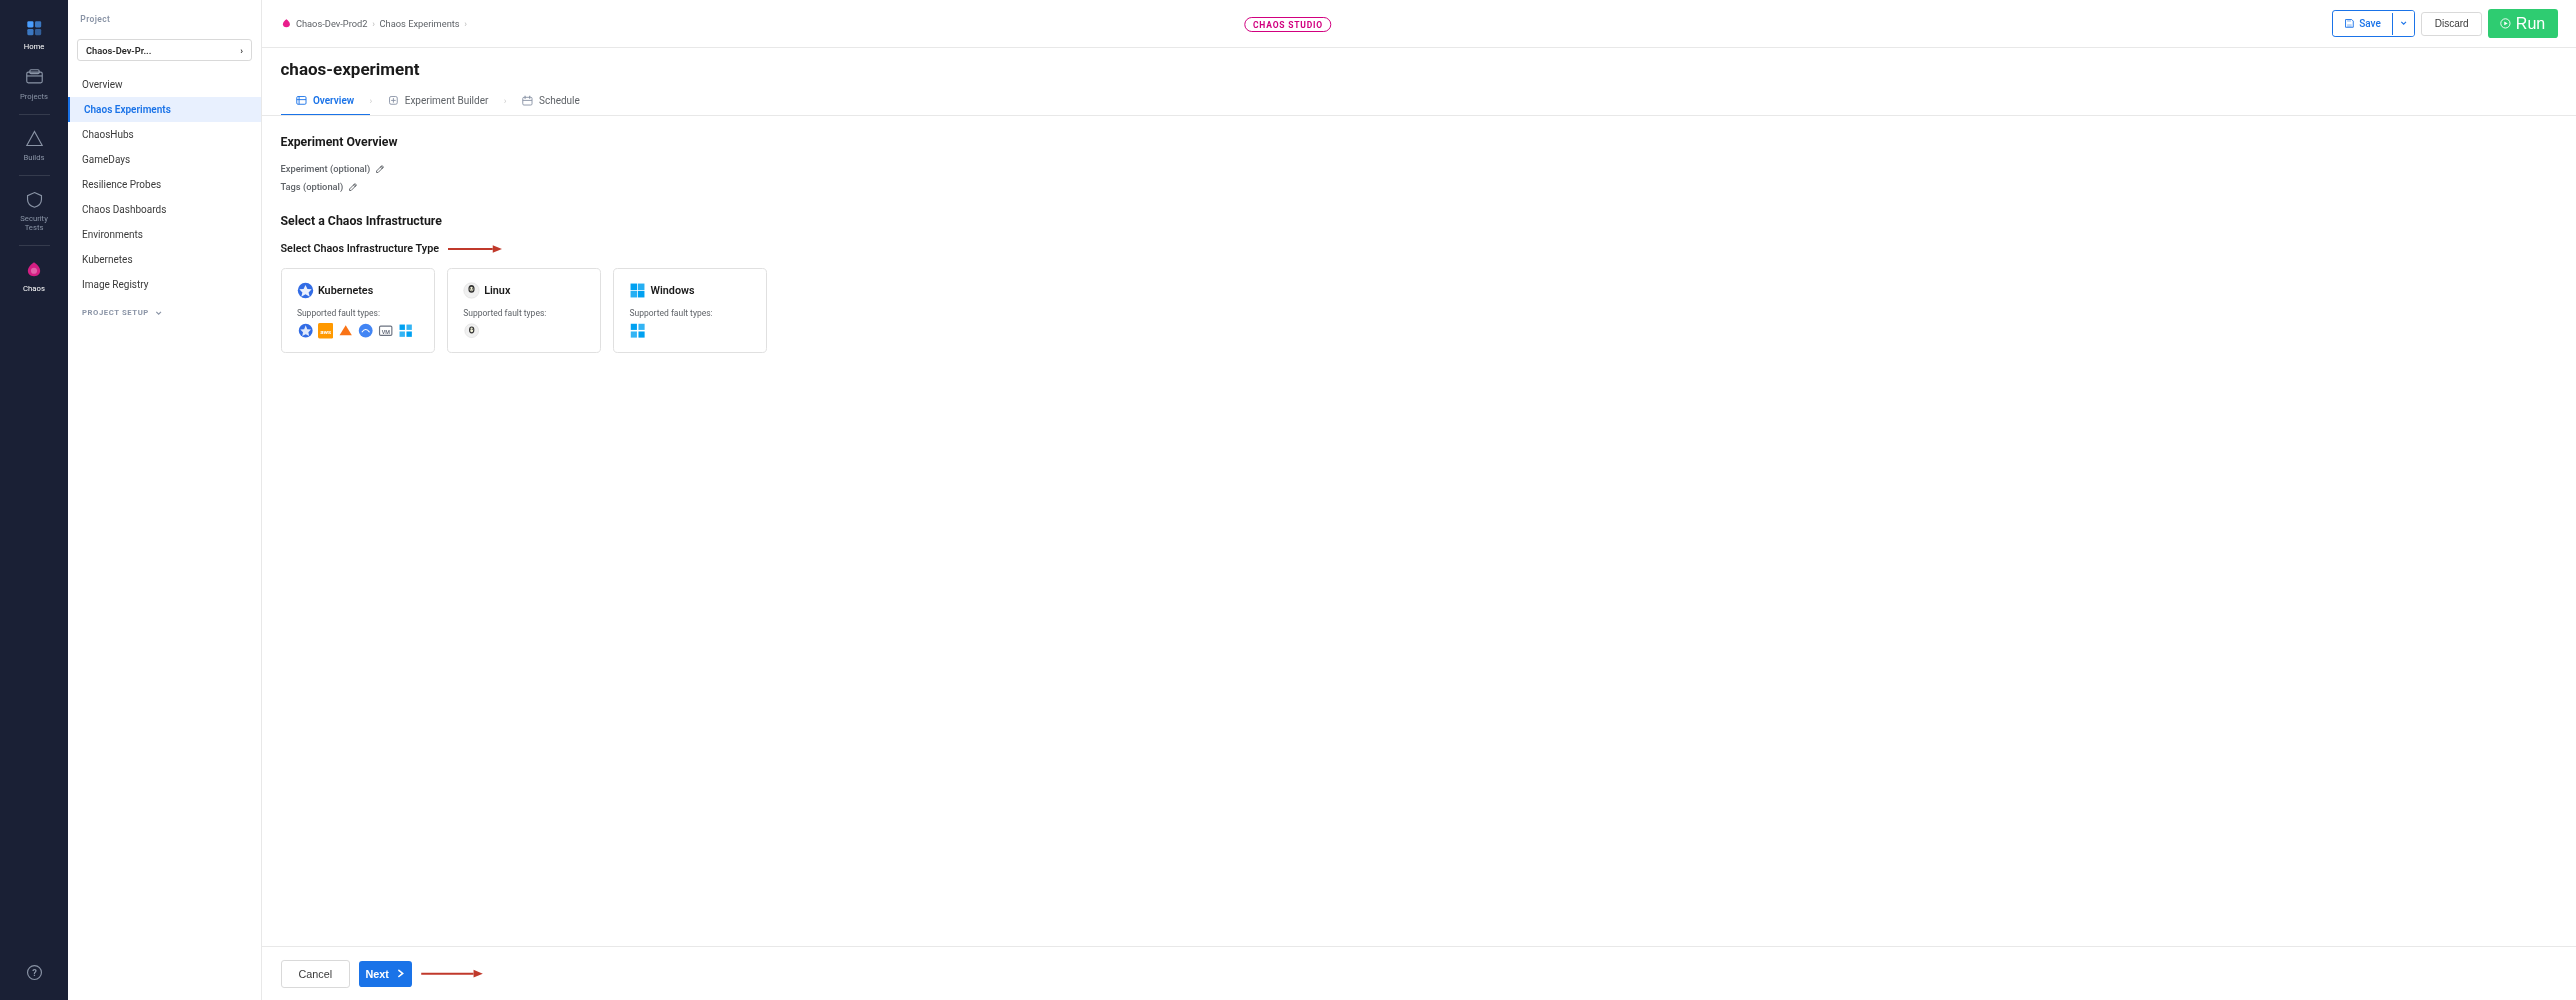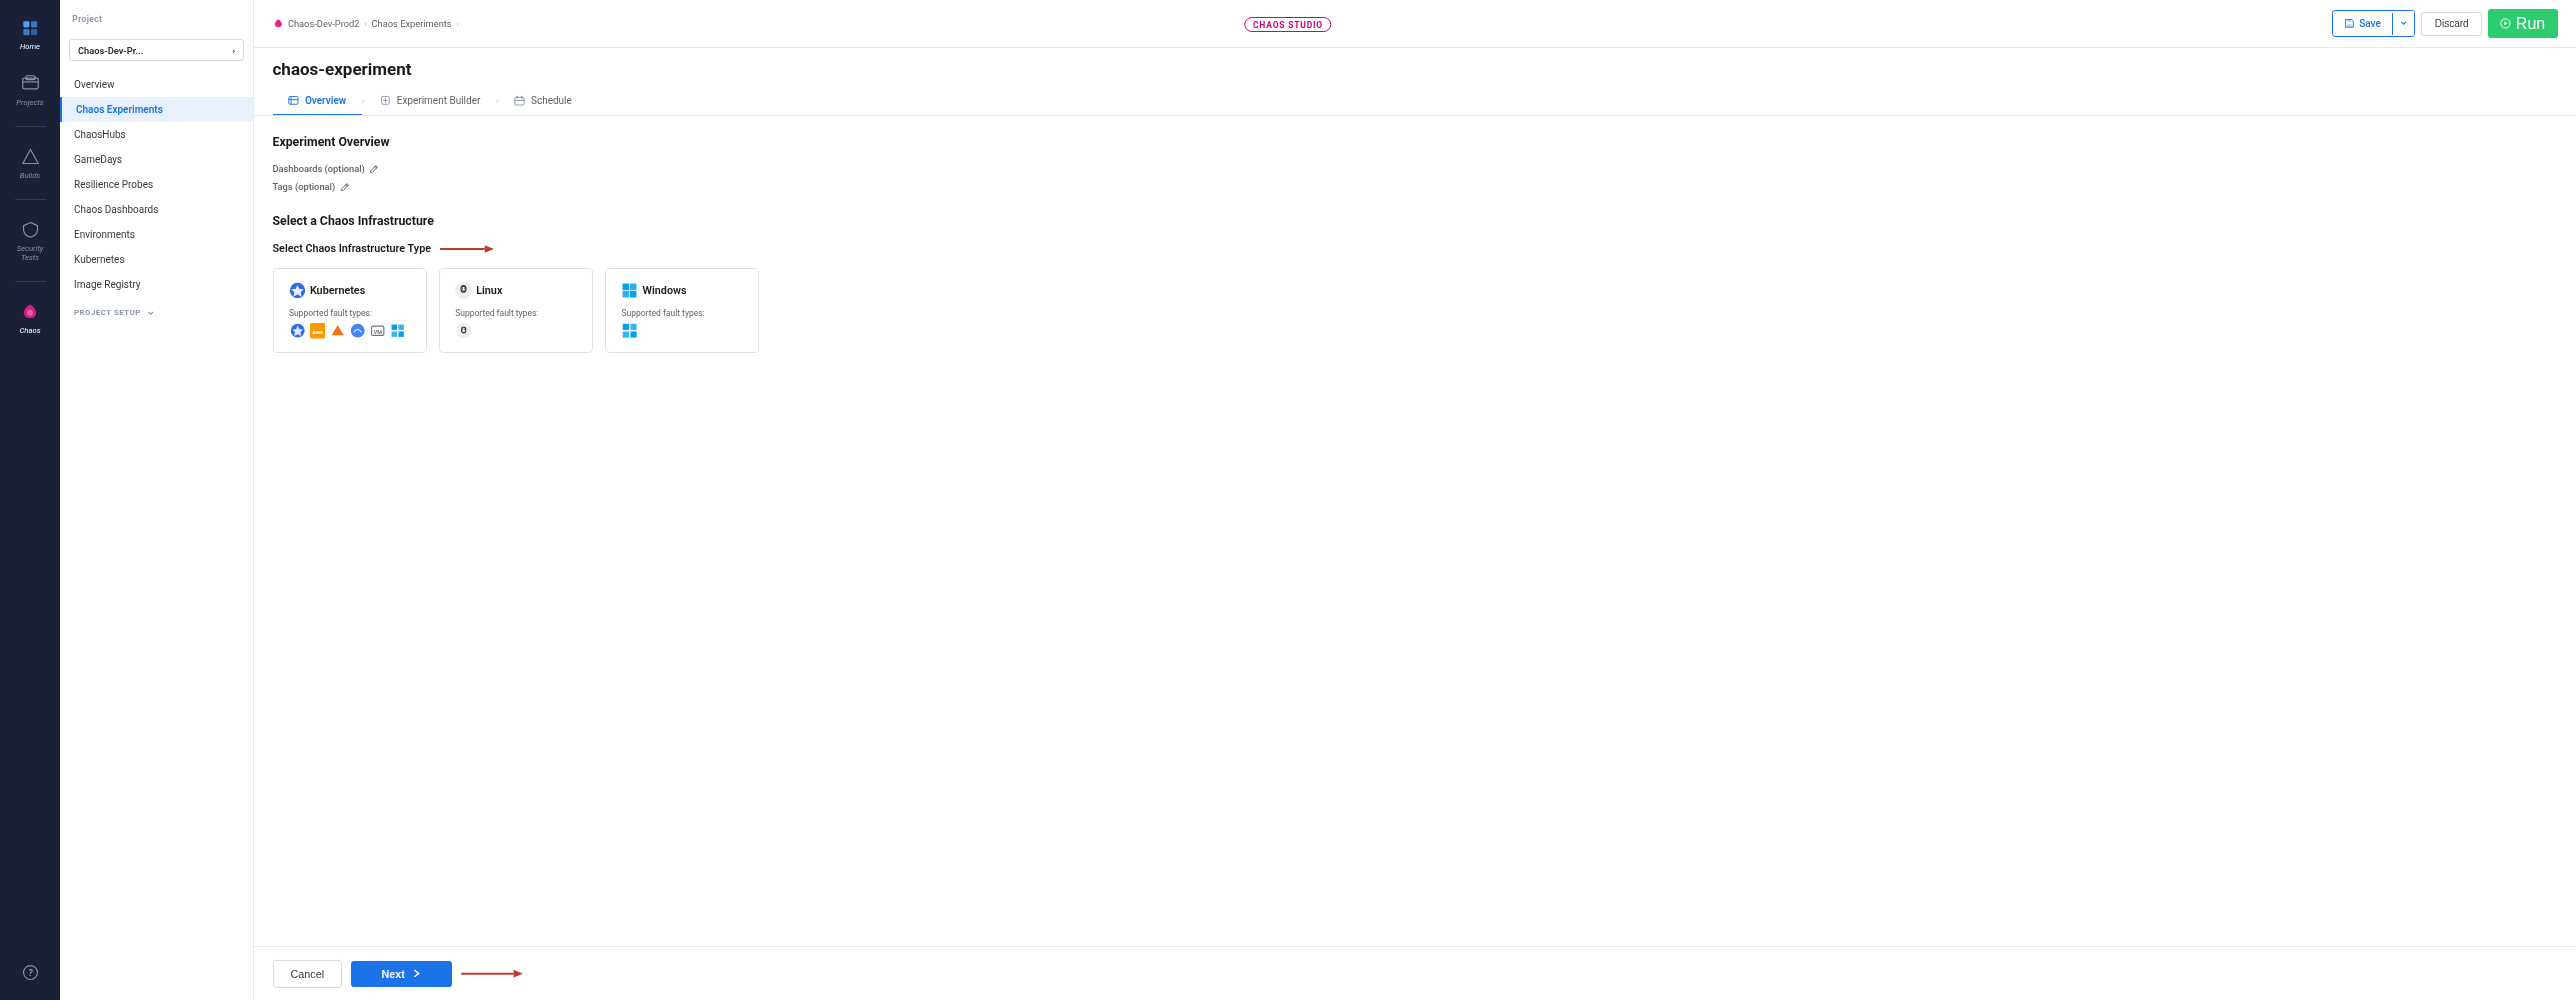--- a/index.html
+++ b/index.html
@@ -1,28 +1,27 @@
 <!DOCTYPE html>
 <html style="font-size:12.3px"><head>
   <meta charset="utf-8">
   <style>
     * { box-sizing: border-box; margin: 0; padding: 0; }
     body { font-family: -apple-system, BlinkMacSystemFont, 'Segoe UI', Roboto, sans-serif; display: flex; height: 100vh; overflow: hidden; background: #fff; }
 
     
     .icon-sidebar {
-      width: 60px;
+      width: 68px;
       background: #1a2035;
       display: flex;
       flex-direction: column;
       align-items: center;
       padding: 9.3px 0;
-      gap: 7px;
+      gap: 1px;
       z-index: 10;
-      font-style: italic;
     }
     .icon-sidebar-item {
       display: flex;
       flex-direction: column;
       align-items: center;
       justify-content: center;
       width: 50px;
       padding: 7.7px 3.1px;
       cursor: pointer;
       border-radius: 4.6px;
@@ -351,21 +350,21 @@
       padding: 7px 17px;
       font-size: 10.8px;
       font-weight: 500;
       cursor: pointer;
     }
     .btn-next {
       background: #1a73e8;
       color: #fff;
       border: none;
       border-radius: 3.1px;
-      padding: 7px 30px;
+      padding: 7px 6px;
       font-size: 10.8px;
       font-weight: 600;
       cursor: pointer;
       display: flex;
       align-items: center;
       gap: 6.2px;
     }
   </style>
 </head>
 <body>
@@ -561,21 +560,21 @@
     </div>
   </div>
 
   <div class="content-area">
 
     <div>
       <div class="section-title">Experiment Overview</div>
 
 
       <div class="optional-link">
-        <span>Dashboards (optional)</span>
+        <span>Experiment (optional)</span>
         <svg width="9.3" height="9.3" viewBox="0 0 12 12" fill="none">
           <path d="M2 9L8 3L10 5L4 11H2V9Z" stroke="#5f6368" stroke-width="1.2" fill="none"></path>
           <path d="M7 4L9 2L11 4L9 6L7 4Z" stroke="#5f6368" stroke-width="1.2" fill="none"></path>
         </svg>
       </div>
 
       <div class="optional-link">
         <span>Tags (optional)</span>
         <svg width="9.3" height="9.3" viewBox="0 0 12 12" fill="none">
           <path d="M2 9L8 3L10 5L4 11H2V9Z" stroke="#5f6368" stroke-width="1.2" fill="none"></path>

